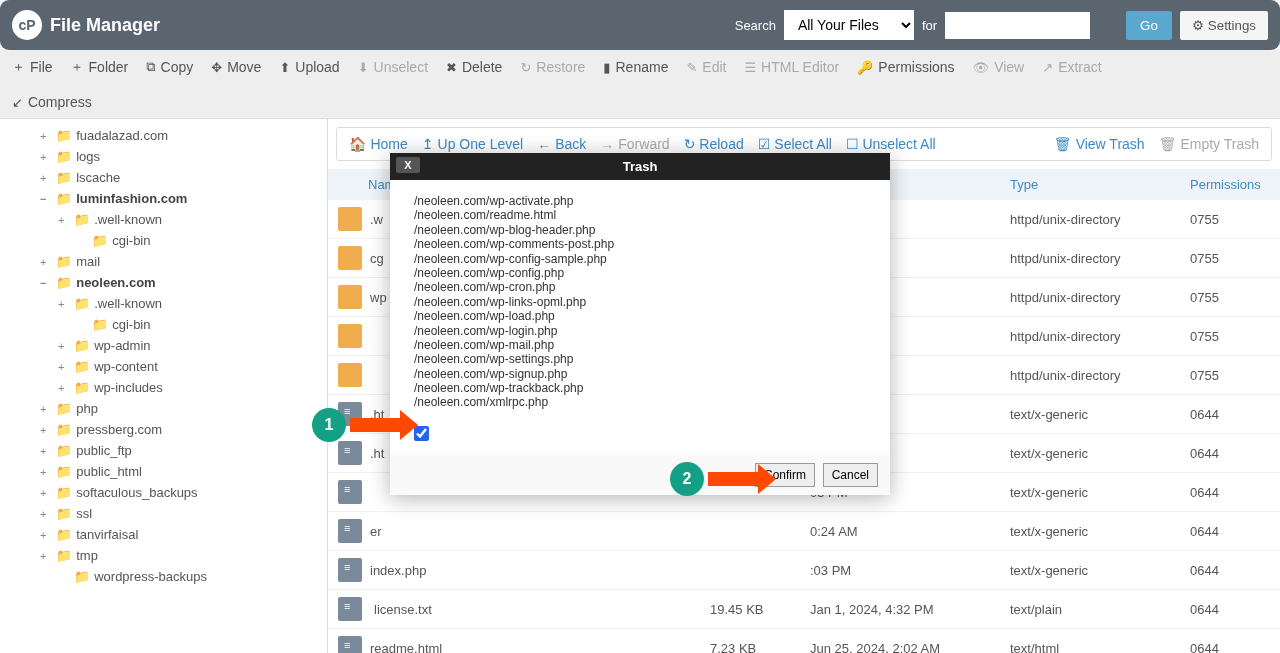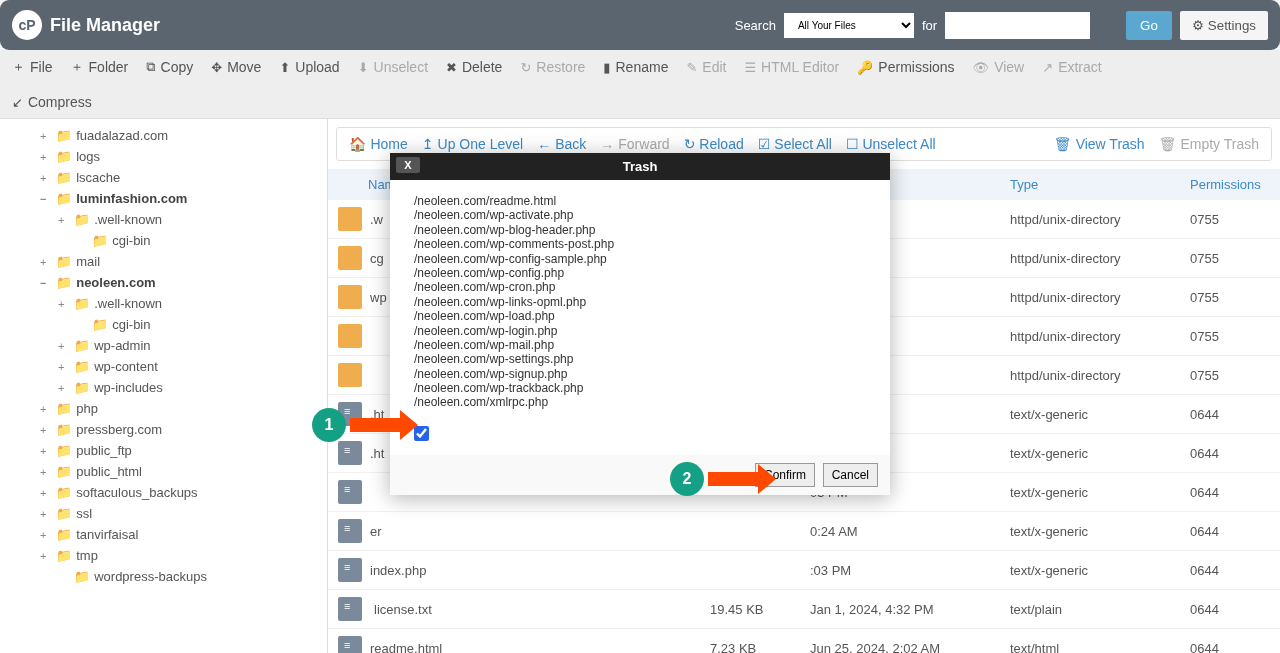--- a/index.html
+++ b/index.html
@@ -4,21 +4,21 @@
 <style>
 * { margin: 0; padding: 0; box-sizing: border-box; font-family: Arial, Helvetica, sans-serif; }
 body { background: #f5f5f5; font-size: 13px; color: #333; overflow: hidden; width: 1280px; height: 653px; position: relative; }
 
 
 .header { background: #5a6570; height: 50px; display: flex; align-items: center; padding: 0 12px; color: #fff; border-radius: 9px; }
 .logo { display: flex; align-items: center; gap: 8px; font-size: 18px; font-weight: 600; }
 .logo-icon { width: 30px; height: 30px; background: #fff; border-radius: 50%; position: relative; }
 .logo-icon::after { content: "cP"; color: #5a6570; font-weight: bold; position: absolute; top: 50%; left: 50%; transform: translate(-50%, -50%); font-size: 14px; }
 .search-area { margin-left: auto; display: flex; align-items: center; gap: 8px; }
-.search-select { background: #fff; border: none; padding: 6px 10px; width: 130px; font-size: 10px; }
+.search-select { background: #fff; border: none; padding: 6px 10px; width: 130px; font-size: 14px; }
 .search-input { background: #fff; border: none; padding: 6px; width: 145px; }
 .btn-go { background: #5aa7d0; color: #fff; border: none; padding: 7px 14px; cursor: pointer; border-radius: 2px; margin-left: 28px; }
 .btn-settings { background: #f5f5f5; color: #555; border: none; padding: 7px 12px; cursor: pointer; border-radius: 2px; }
 .gear { margin-right: 4px; }
 
 
 .toolbar { background: #eee; padding: 8px 12px; border-bottom: 1px solid #ddd; display: flex; flex-wrap: wrap; gap: 18px; align-items: center; }
 .tool-btn { display: flex; align-items: center; gap: 5px; color: #555; cursor: pointer; font-size: 14px; }
 .tool-btn.disabled { color: #aaa; }
 .tool-icon { font-size: 13px; }
@@ -408,22 +408,22 @@
   </div>
 </div>
 
 <div class="modal">
   <div class="modal-title">
     <span class="modal-close">X</span>
     <span>Trash</span>
   </div>
   <div class="modal-body">
     <div class="modal-files" id="modal-files">
+        <div>/neoleen.com/wp-activate.php</div>
         <div>/neoleen.com/readme.html</div>
-        <div>/neoleen.com/wp-activate.php</div>
         <div>/neoleen.com/wp-blog-header.php</div>
         <div>/neoleen.com/wp-comments-post.php</div>
         <div>/neoleen.com/wp-config-sample.php</div>
         <div>/neoleen.com/wp-config.php</div>
         <div>/neoleen.com/wp-cron.php</div>
         <div>/neoleen.com/wp-links-opml.php</div>
         <div>/neoleen.com/wp-load.php</div>
         <div>/neoleen.com/wp-login.php</div>
         <div>/neoleen.com/wp-mail.php</div>
         <div>/neoleen.com/wp-settings.php</div>

